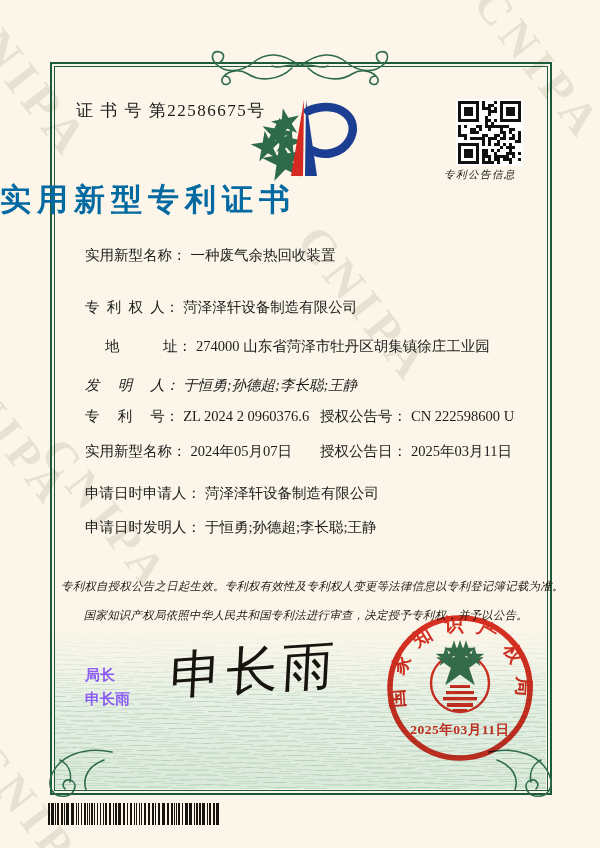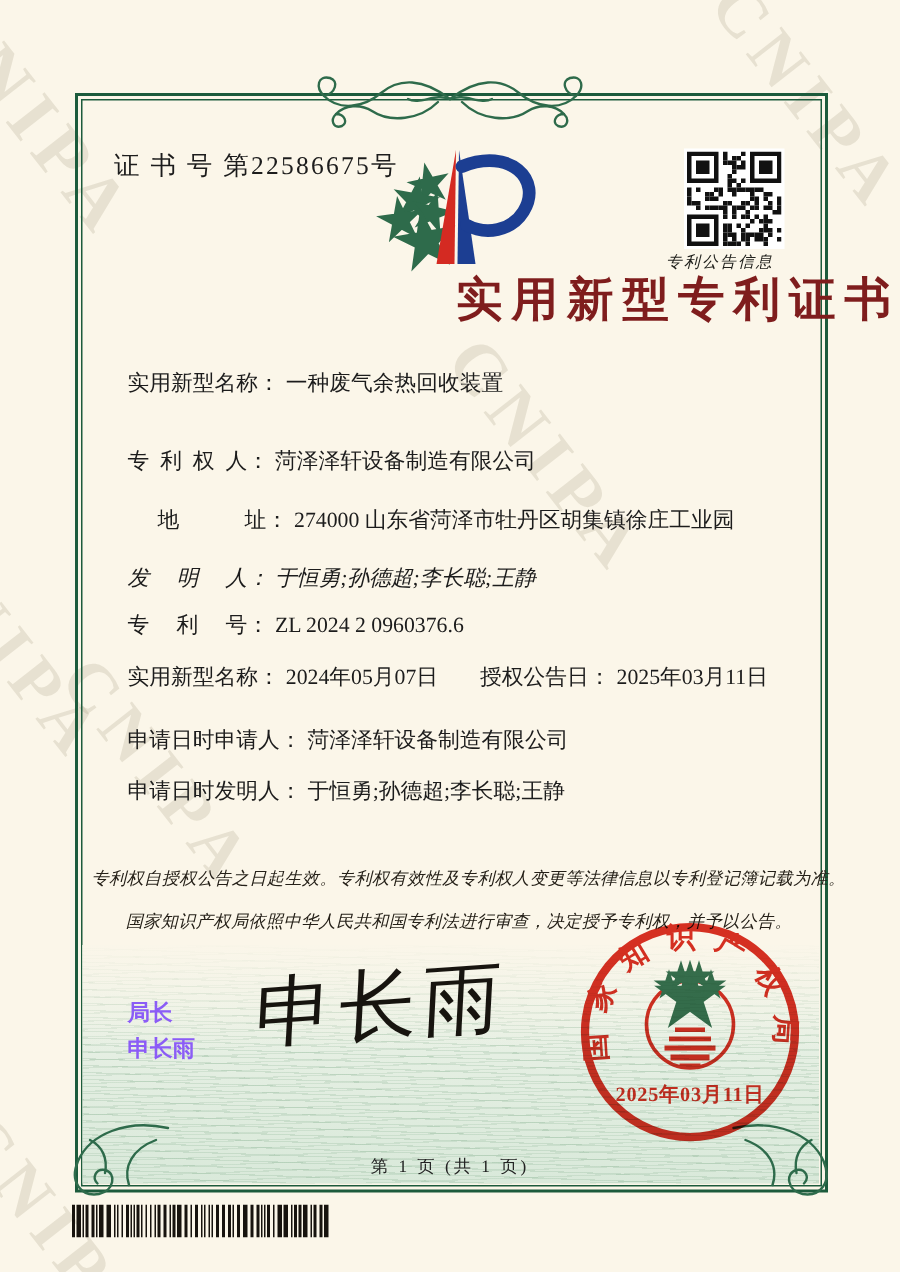--- a/index.html
+++ b/index.html
@@ -36,22 +36,22 @@
   .orn path { stroke:#2e6b4b; fill:none; stroke-width:1.6; stroke-linecap:round; }
 
   .cert-no { position:absolute; left:76px; top:99px; font-size:17px; letter-spacing:1.5px; }
 
   .logo { position:absolute; left:240px; top:96px; width:130px; height:84px; overflow:visible; }
 
   .qr { position:absolute; left:456px; top:99px; width:67px; height:67px; background:#fff; padding:2px; box-sizing:border-box; }
   .qr-caption { position:absolute; left:444px; top:168px; width:92px; text-align:left;
     font-size:10.5px; font-style:italic; letter-spacing:1.5px; color:#20201c; }
 
-  .title { position:absolute; left:0; right:0; top:179px; margin:0; text-align:right;
-    font-size:31px; font-weight:700; letter-spacing:6px; color:#7f1d1d; }
+  .title { position:absolute; left:0; right:0; top:179px; margin:0; text-align:left;
+    font-size:31px; font-weight:700; letter-spacing:6px; color:#0369a1; }
 
   .rows { position:absolute; left:85px; top:246px; width:462px; font-size:14.5px; }
   .row  { position:absolute; left:0; white-space:nowrap; }
   .row .col2 { position:absolute; left:235px; white-space:nowrap; }
   .flabel { white-space:pre; }
   .fvalue { padding-left:4px; }
 
   .statement { position:absolute; left:61px; top:572px; width:480px;
     font-size:11.4px; line-height:2.55; letter-spacing:0.3px;
     font-style:italic; color:#252018; }
@@ -281,20 +281,23 @@
       <span class="flabel">专  利  权  人：</span><span class="fvalue">菏泽泽轩设备制造有限公司</span>
     </div>
     <div class="row" style="top:91px;margin-left:20px;">
       <span class="flabel">地            址：</span><span class="fvalue">274000 山东省菏泽市牡丹区胡集镇徐庄工业园</span>
     </div>
     <div class="row" style="top:130px;font-style:italic;">
       <span class="flabel">发     明     人：</span><span class="fvalue">于恒勇;孙德超;李长聪;王静</span>
     </div>
     <div class="row" style="top:161px;">
       <span class="flabel">专     利     号：</span><span class="fvalue">ZL 2024 2 0960376.6</span>
+      <span class="col2">
+        <span class="flabel">授权公告号：</span><span class="fvalue">CN 222598600 U</span>
+      </span>
     </div>
     <div class="row" style="top:196px;">
       <span class="flabel">实用新型名称：</span><span class="fvalue">2024年05月07日</span>
       <span class="col2">
         <span class="flabel">授权公告日：</span><span class="fvalue">2025年03月11日</span>
       </span>
     </div>
     <div class="row" style="top:238px;">
       <span class="flabel">申请日时申请人：</span><span class="fvalue">菏泽泽轩设备制造有限公司</span>
     </div>
@@ -327,21 +330,20 @@
       <rect x="62" y="90" width="26" height="4"></rect>
       <rect x="68" y="96" width="14" height="3"></rect>
     </g>
     <path id="sealArc" d="M 21.4,94.5 A 57,57 0 1 1 128.6,94.5" fill="none"></path>
     <text class="arc-text" text-anchor="middle">
       <textPath href="#sealArc" startOffset="50%">国家知识产权局</textPath>
     </text>
     <text class="seal-date" x="75" y="121">2025年03月11日</text>
   </svg>
 
-  <div class="page-no">第 1 页 (共 1 页)</div>
   <svg class="barcode" id="barcode-svg" viewBox="0 0 178 22">
       <rect x="0" y="0" width="2" height="22" fill="#17130e"></rect>
       <rect x="3" y="0" width="3" height="22" fill="#17130e"></rect>
       <rect x="7" y="0" width="1" height="22" fill="#17130e"></rect>
       <rect x="9" y="0" width="2" height="22" fill="#17130e"></rect>
       <rect x="13" y="0" width="2" height="22" fill="#17130e"></rect>
       <rect x="16" y="0" width="1" height="22" fill="#17130e"></rect>
       <rect x="18" y="0" width="3" height="22" fill="#17130e"></rect>
       <rect x="23" y="0" width="3" height="22" fill="#17130e"></rect>
       <rect x="28" y="0" width="1" height="22" fill="#17130e"></rect>

